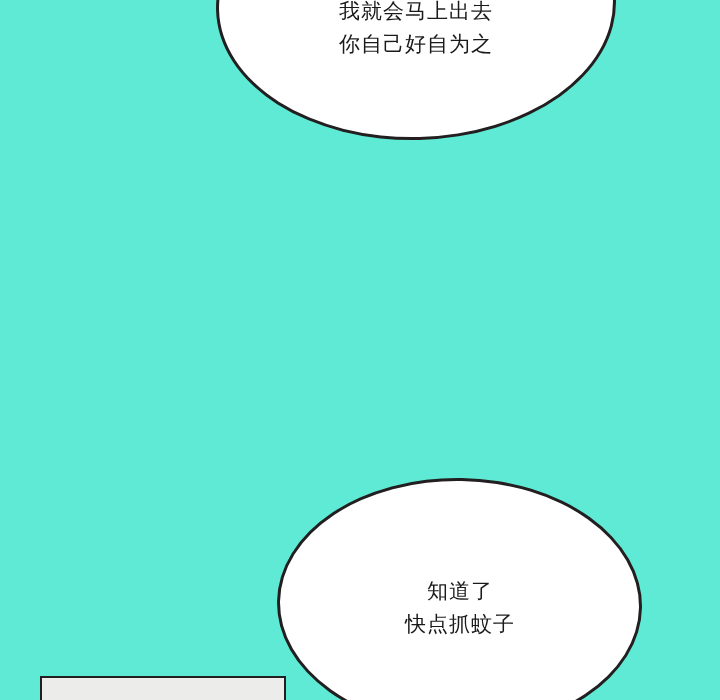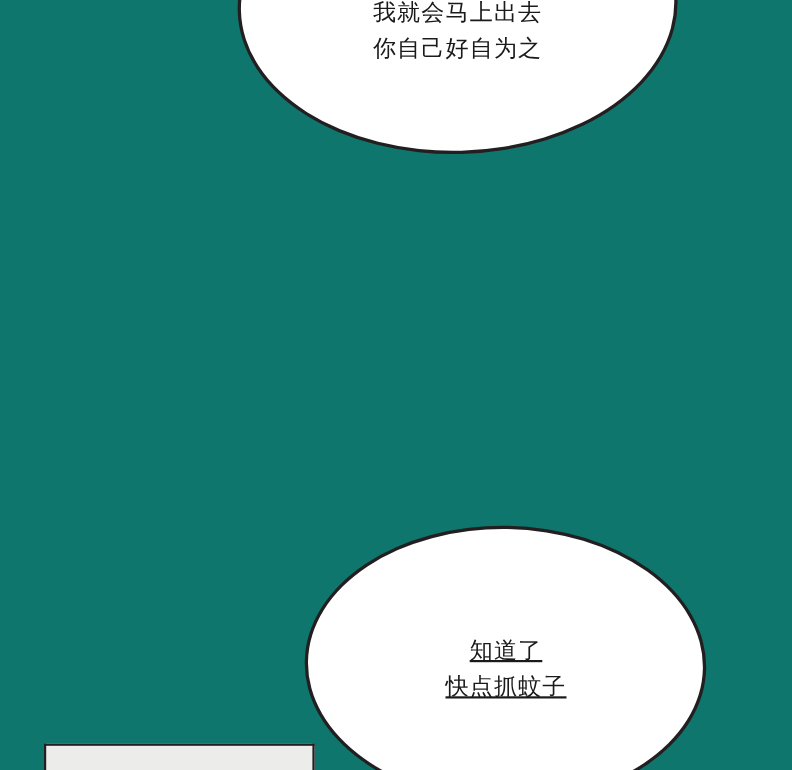--- a/index.html
+++ b/index.html
@@ -10,21 +10,21 @@
     width: 720px;
     height: 700px;
     background: #ffffff;
     font-family: "DejaVu Sans", sans-serif;
     overflow: hidden;
   }
   .page {
     position: relative;
     width: 720px;
     height: 700px;
-    background: #0f766e;
+    background: #5eead4;
     overflow: hidden;
   }
 
   
   .balloon {
     position: absolute;
     border: 3px solid #231f20;
     background: #ffffff;
     box-sizing: border-box;
   }
@@ -58,21 +58,20 @@
   }
   .balloon-1-text {
     left: 236px;
     top: -5px;
     width: 360px;
   }
   .balloon-2-text {
     left: 290px;
     top: 575px;
     width: 340px;
-    text-decoration: underline;
   }
 
   
   .bottom-panel {
     position: absolute;
     left: 40px;
     top: 676px;
     width: 246px;
     height: 24px;
     background: #ececeb;

